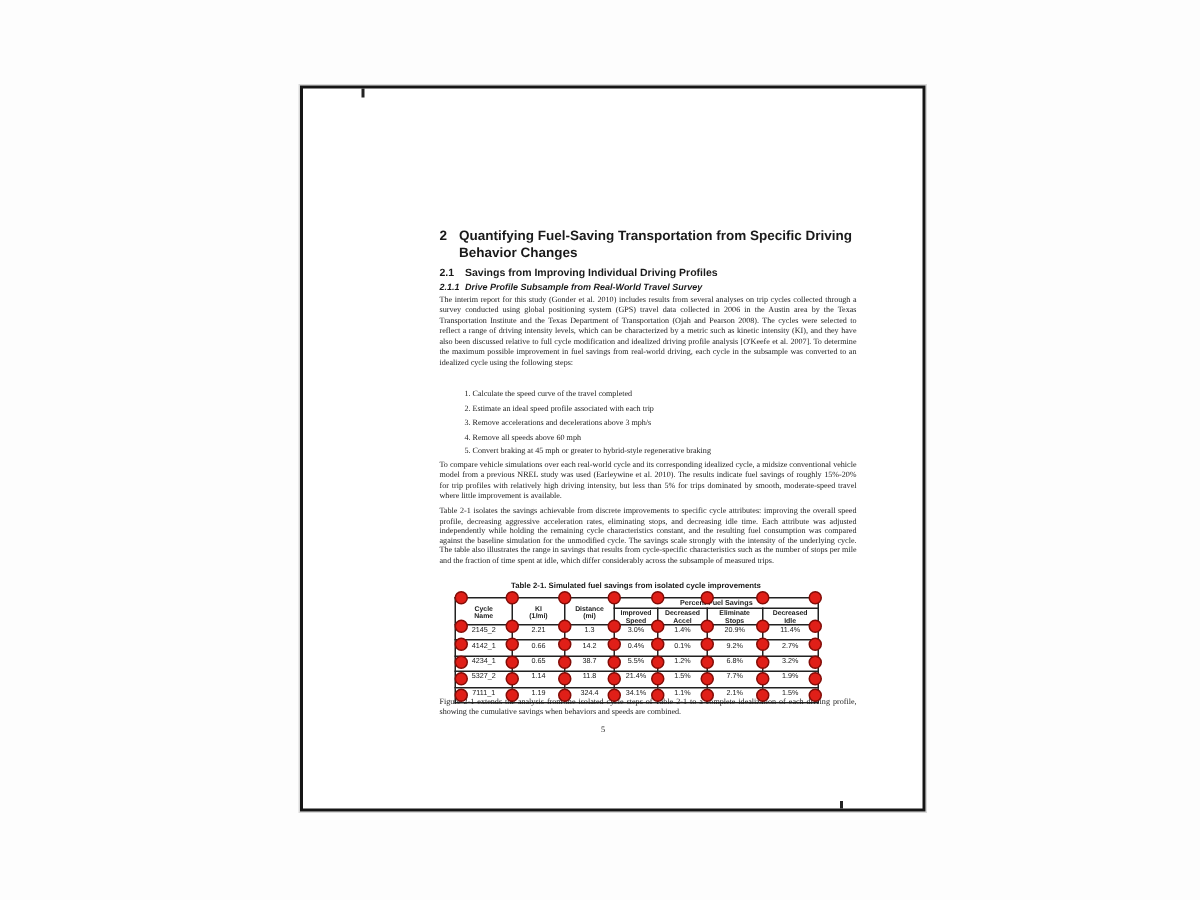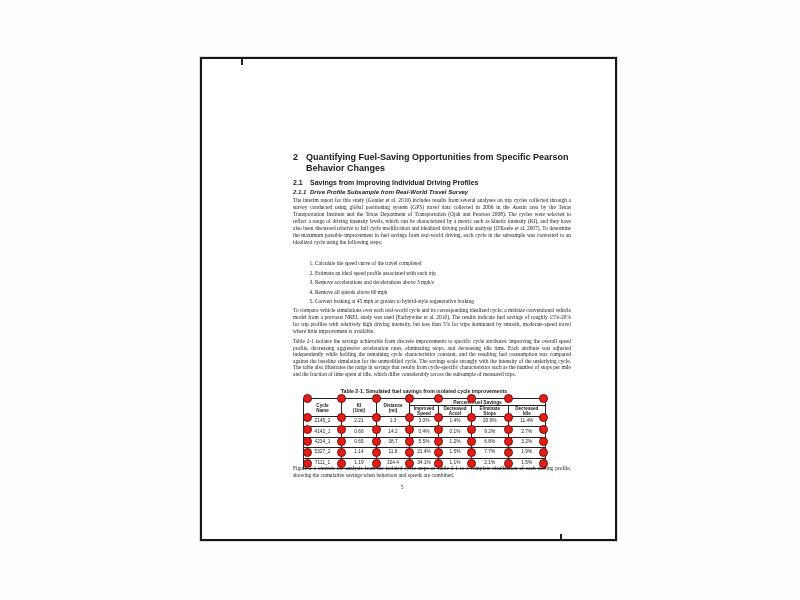--- a/index.html
+++ b/index.html
@@ -123,21 +123,21 @@
 <div class="canvas">
 
   <div class="doc-page">
     <div class="page-inner">
 
       <div class="tick tick-top"></div>
       <div class="tick tick-bottom"></div>
 
       <div class="abs h-main">
         <span class="h-num">2</span>
-        <span>Quantifying Fuel-Saving Opportunities from Specific Pearson Behavior Changes</span>
+        <span>Quantifying Fuel-Saving Transportation from Specific Driving Behavior Changes</span>
       </div>
 
       <div class="abs h-sec">
         <span class="h-num">2.1</span>
         <span>Savings from Improving Individual Driving Profiles</span>
       </div>
 
       <div class="abs h-sub">
         <span class="h-num">2.1.1</span>
         <span>Drive Profile Subsample from Real-World Travel Survey</span>

